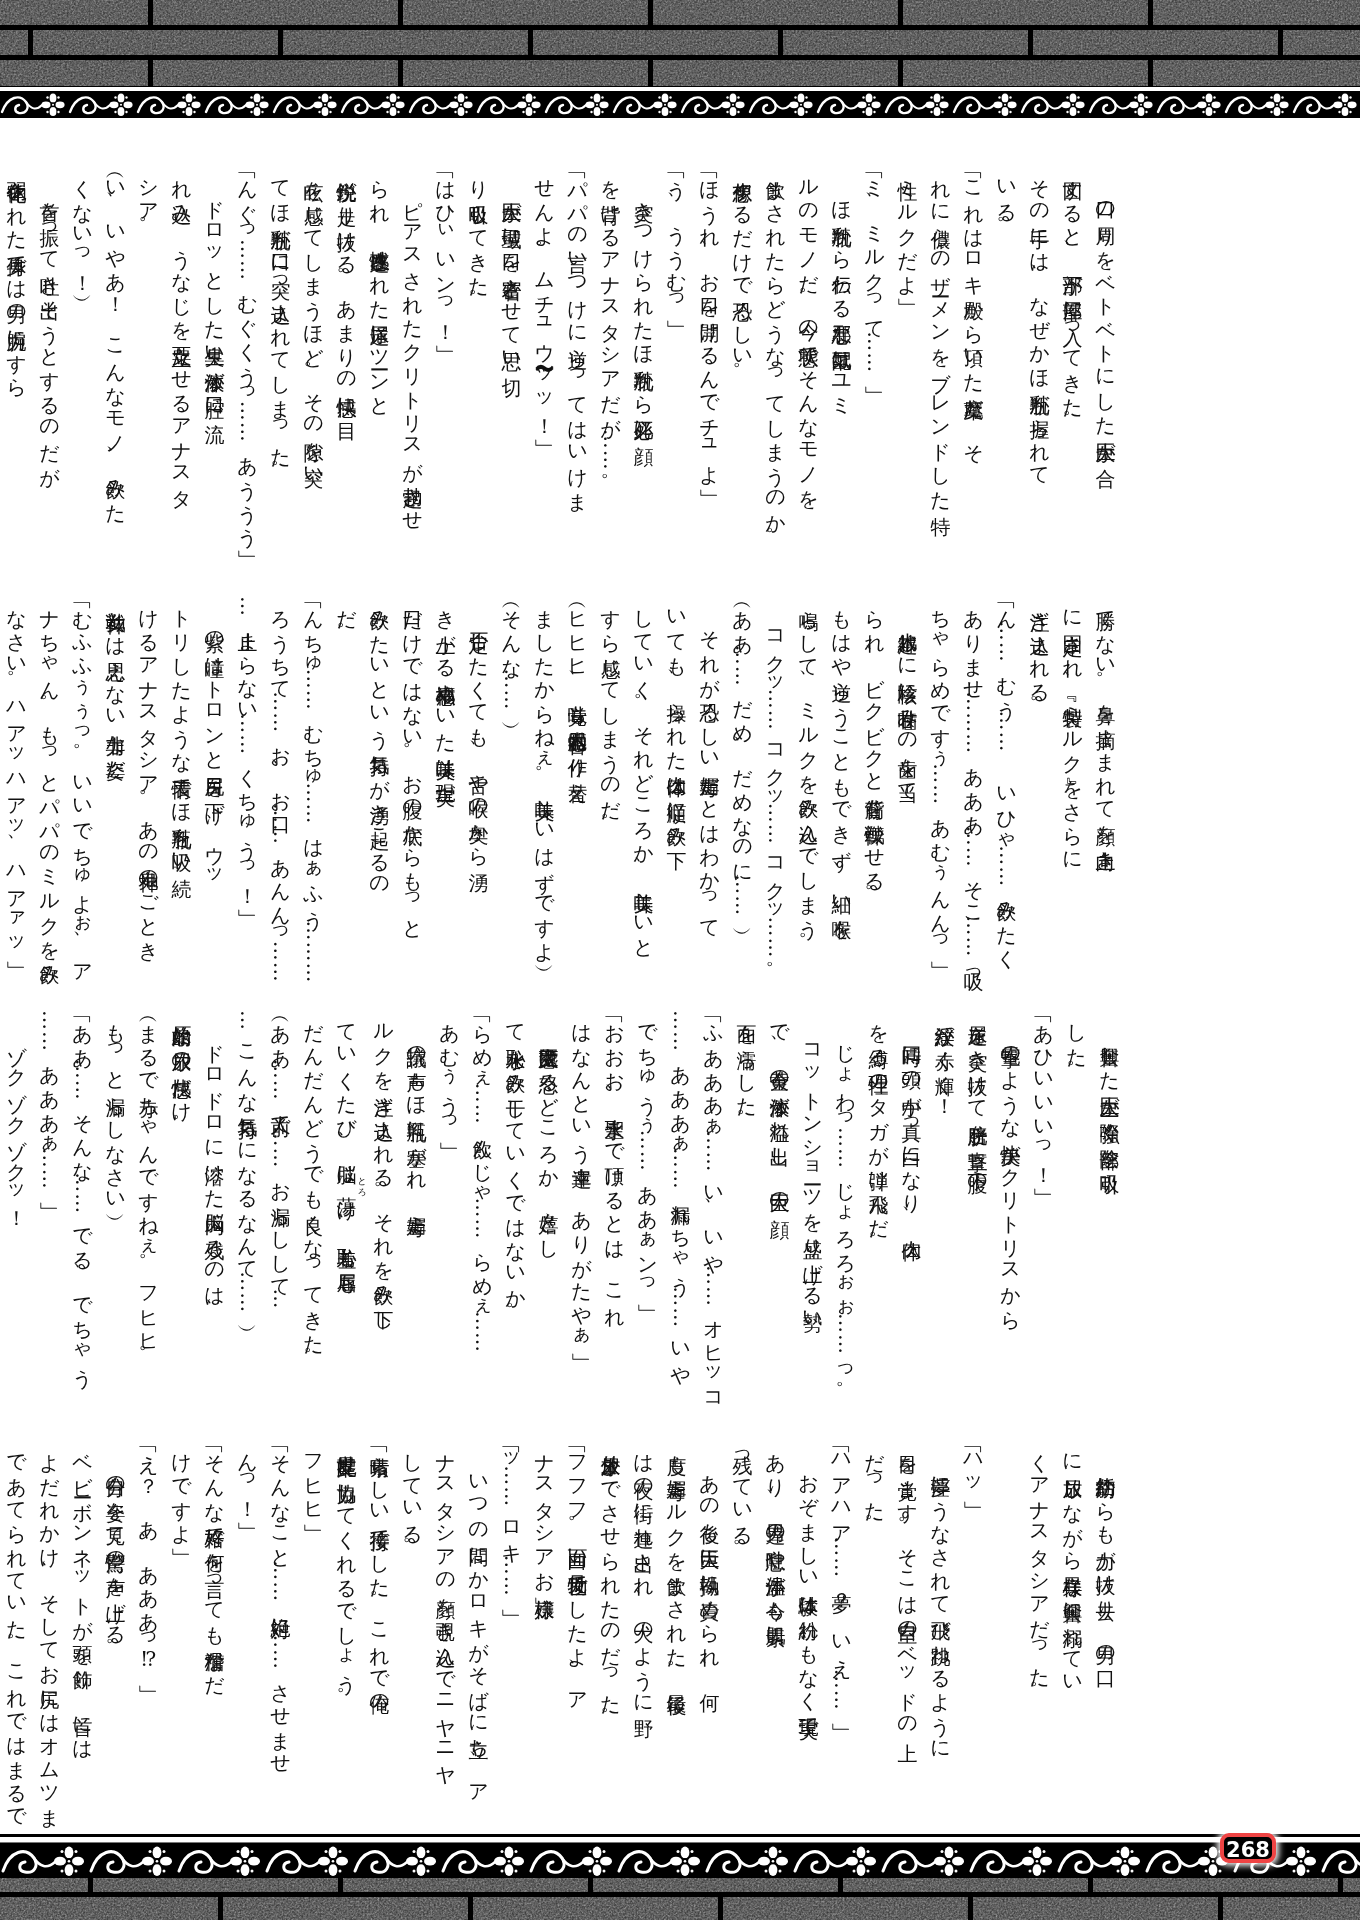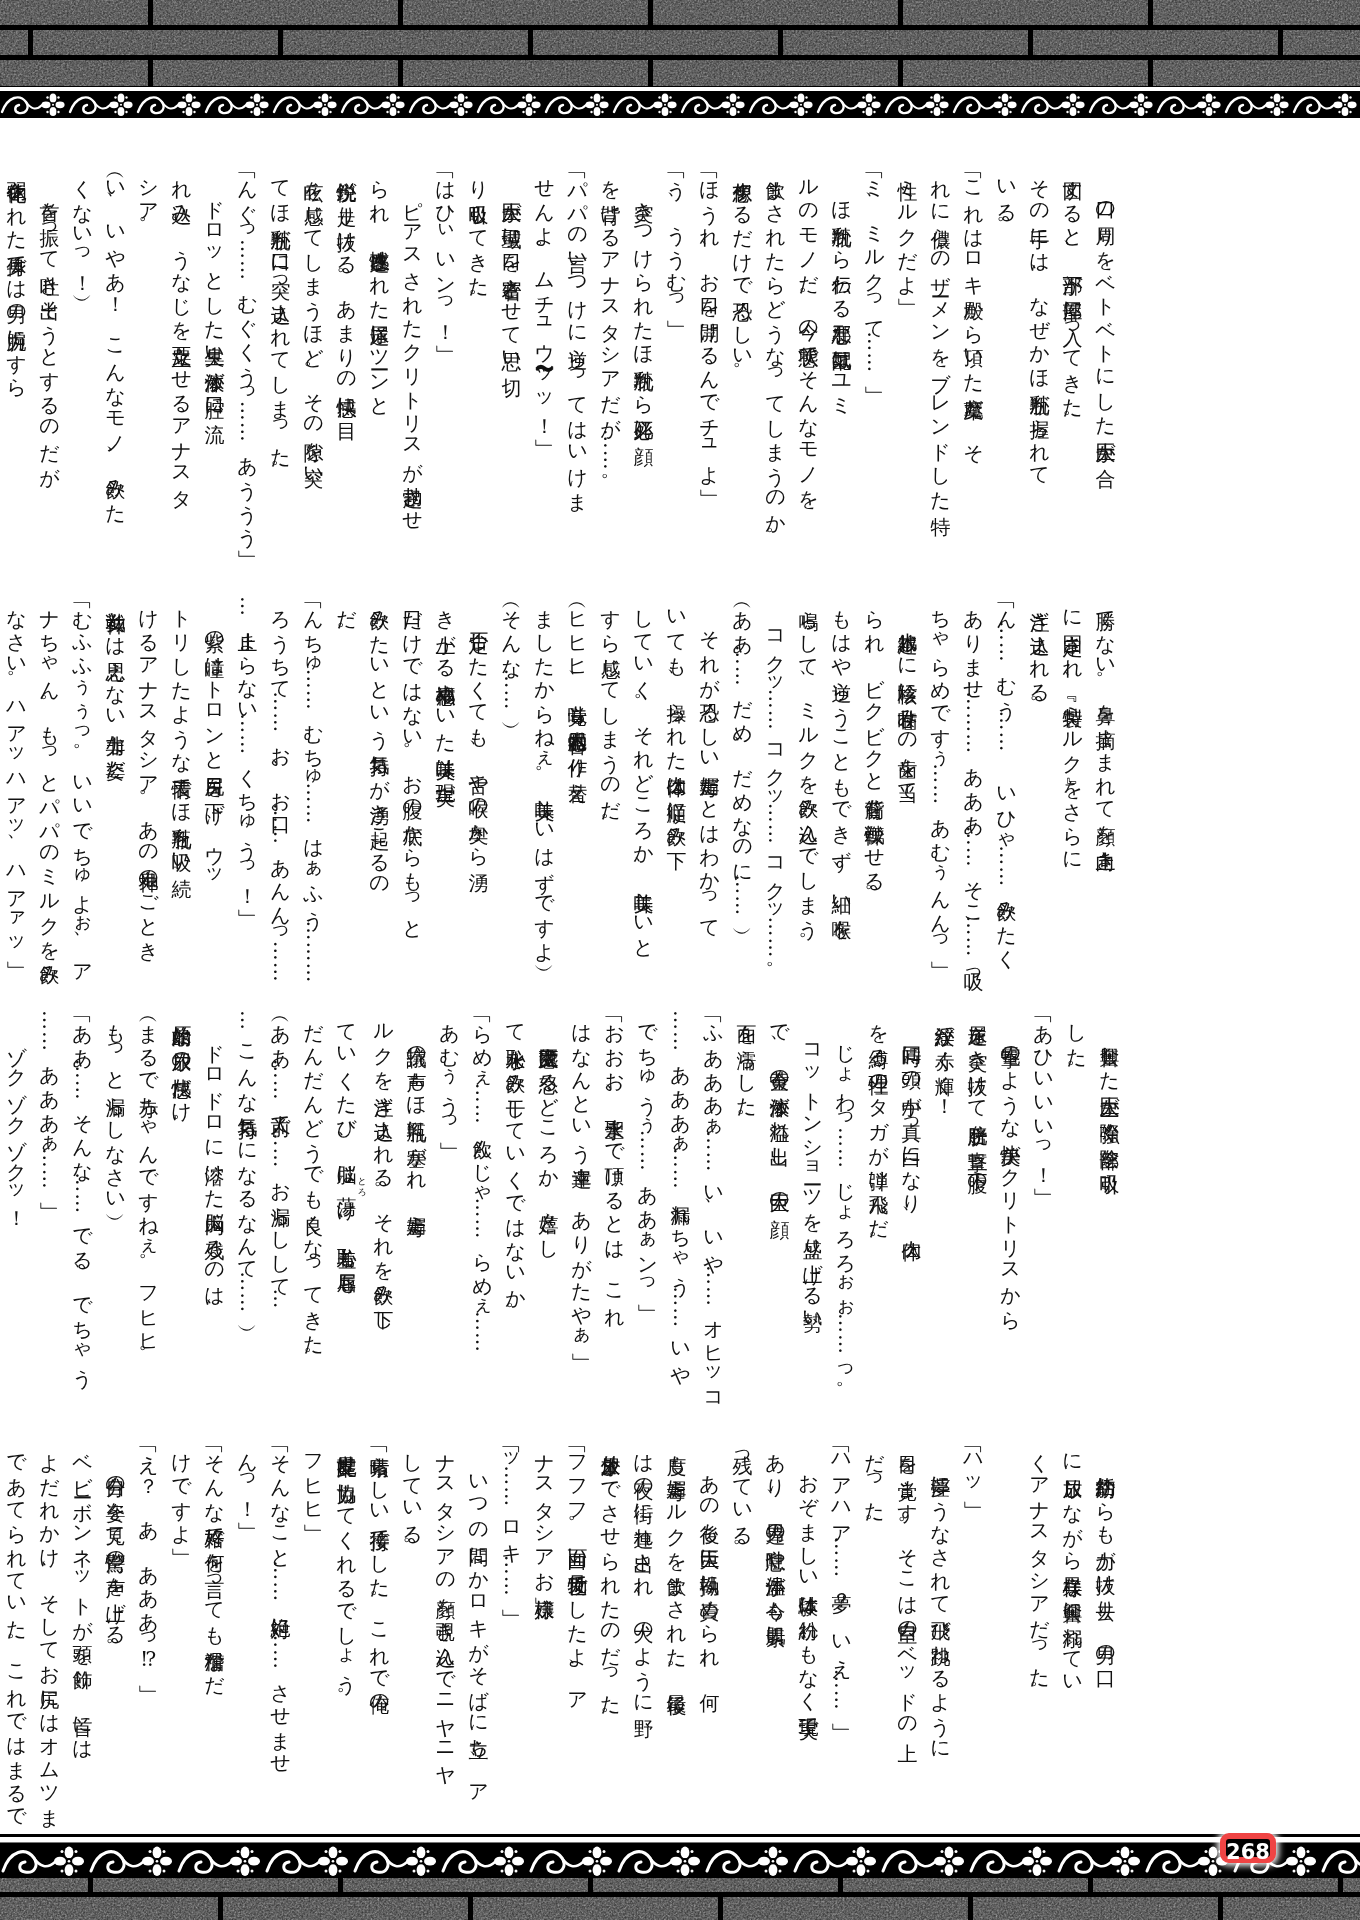--- a/index.html
+++ b/index.html
@@ -33,21 +33,21 @@
     white-space:pre;
     color:#121212;
   }
   .tier-gap-a { margin-bottom:34px; }
   .tier-gap-b { margin-bottom:18px; }
   .col { display:block; }
   ruby rt { font-size:9px; letter-spacing:0; font-family:"DejaVu Serif","Liberation Serif",serif; }
 
   .page-number-badge {
     position:absolute; top:1833px; right:84px; width:56px; height:30px;
-    background:#000; border:6px solid #ef4444; border-radius:9px;
+    background:#000; border:4px solid #ef4444; border-radius:9px;
     box-shadow:0 0 6px 3px rgba(255,255,255,.95);
     color:#fff; font-family:"DejaVu Sans","Liberation Sans",sans-serif;
     font-size:21px; font-weight:bold; text-align:center; line-height:26px;
     z-index:5;
   }
   .footer-stack { position:absolute; left:0; bottom:0; width:1360px; }
 </style>
 </head>
 <body>
 

